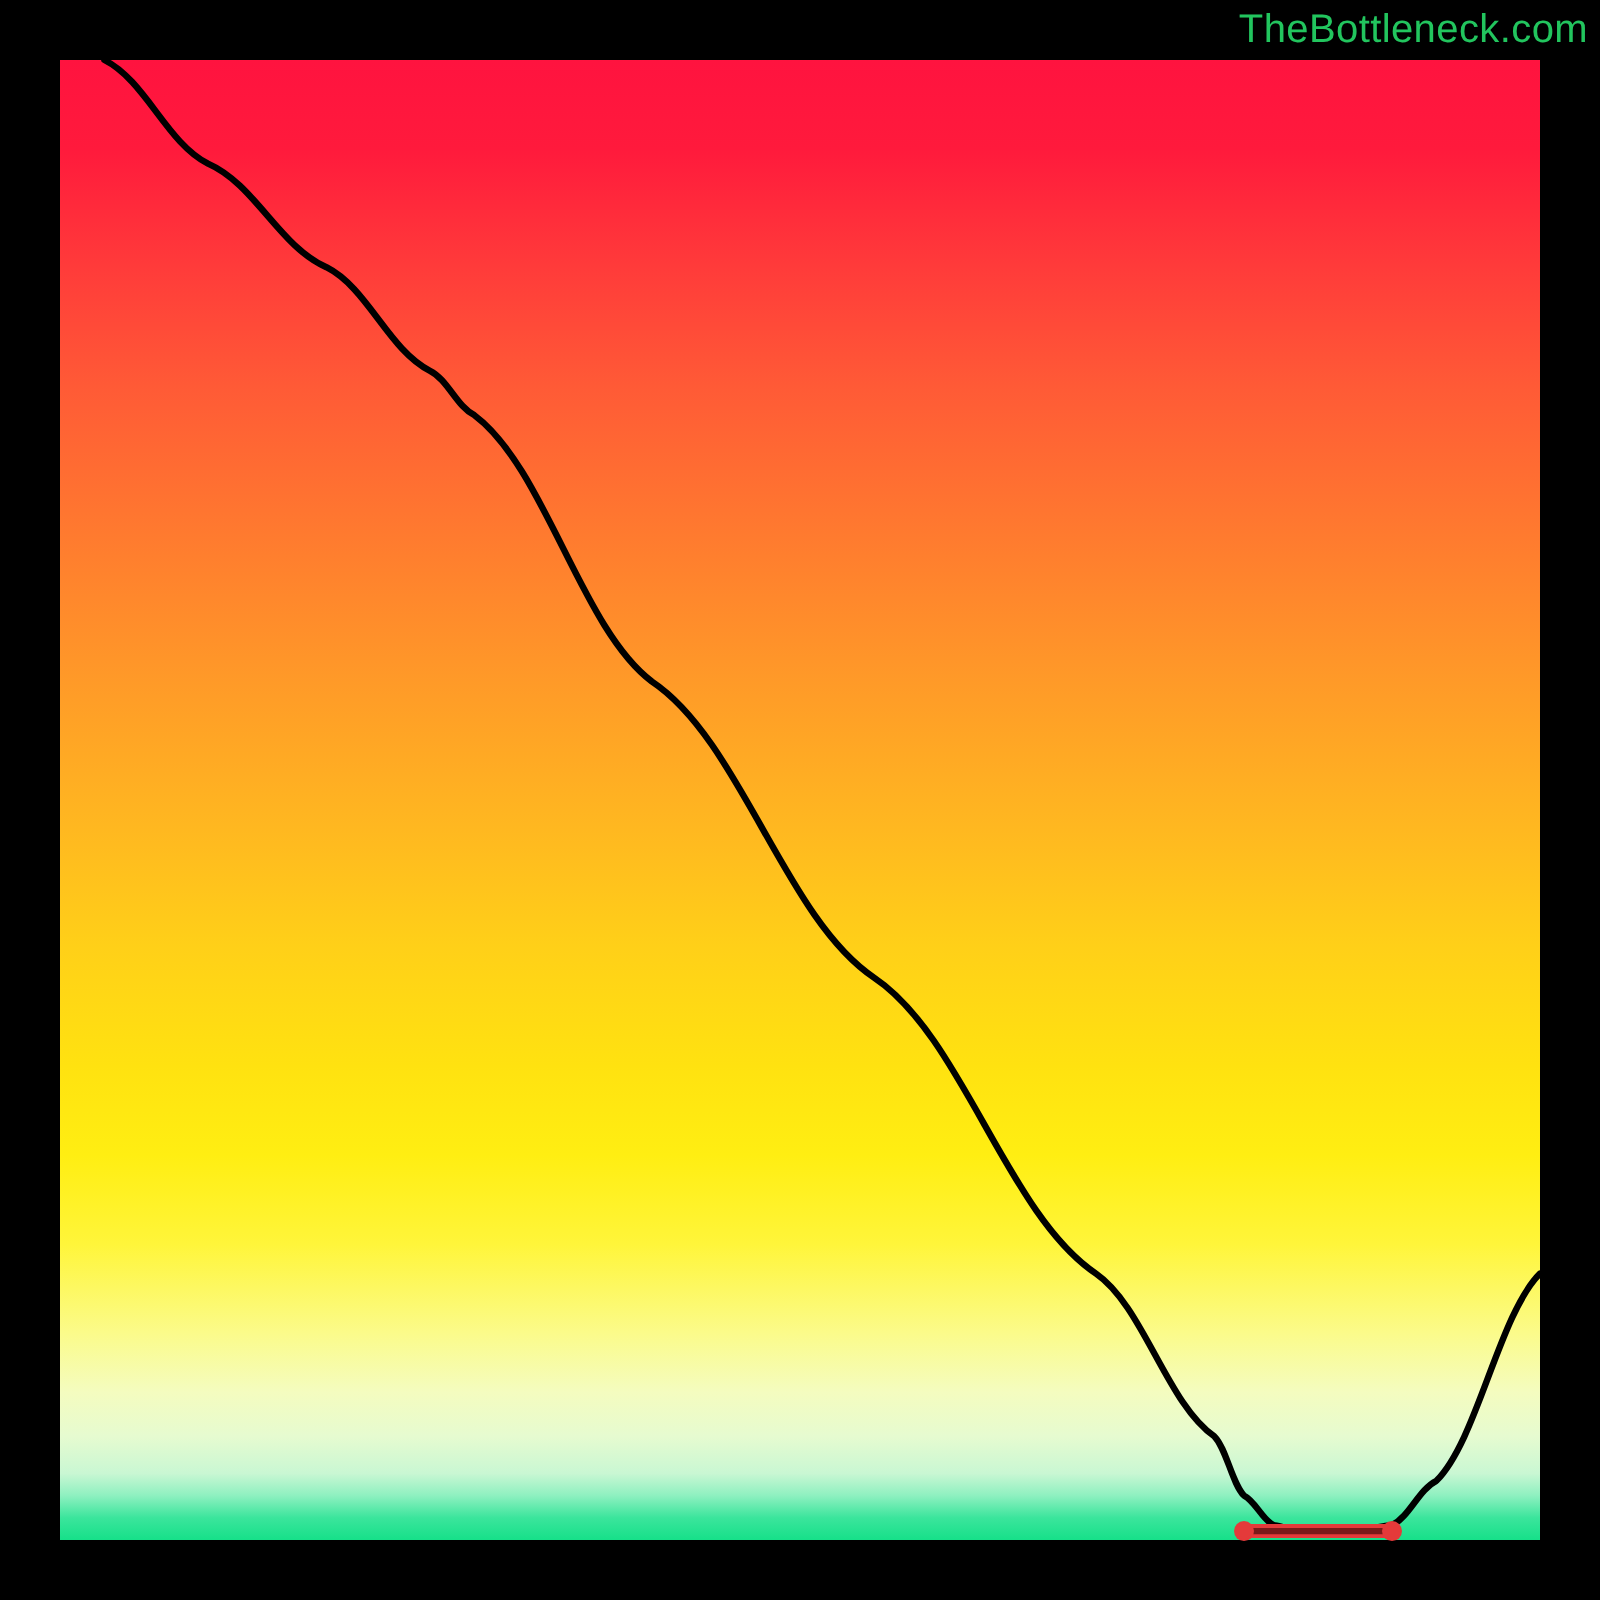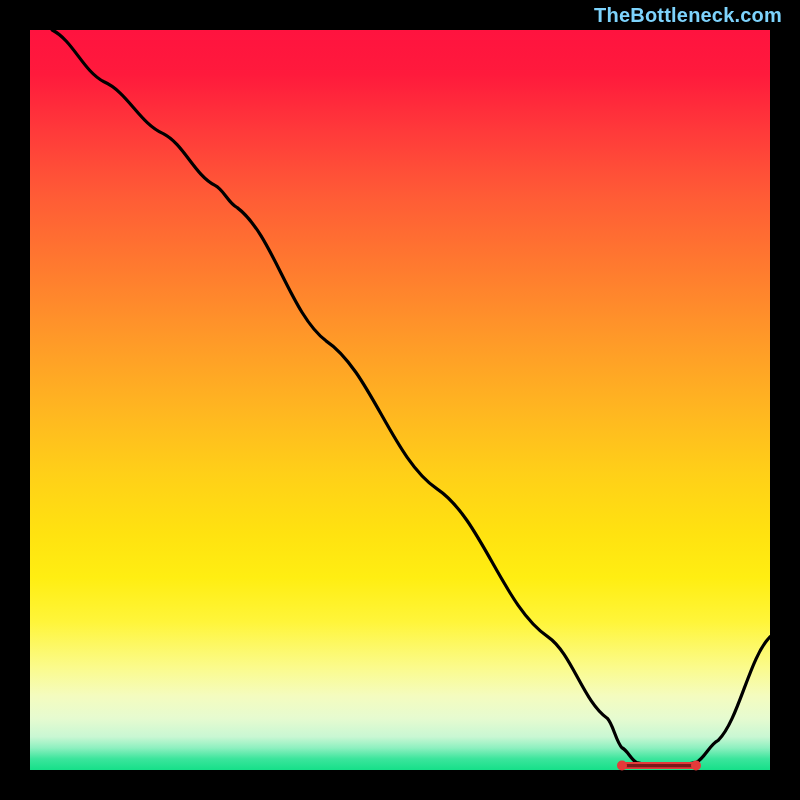--- a/index.html
+++ b/index.html
@@ -13,24 +13,24 @@
   }
   .frame {
     position: relative;
     width: 800px;
     height: 800px;
     background: #000;
   }
   .watermark {
     position: absolute;
     top: 4px;
-    right: 18px;
-    color: #7dd3fc;
+    right: 6px;
+    color: #22c55e;
     font-size: 20px;
-    font-weight: 700;
+    font-weight: 400;
     letter-spacing: 0.2px;
     z-index: 10;
   }
   .plot-area {
     position: absolute;
     left: 30px;
     top: 30px;
     width: 740px;
     height: 740px;
     background: linear-gradient(

